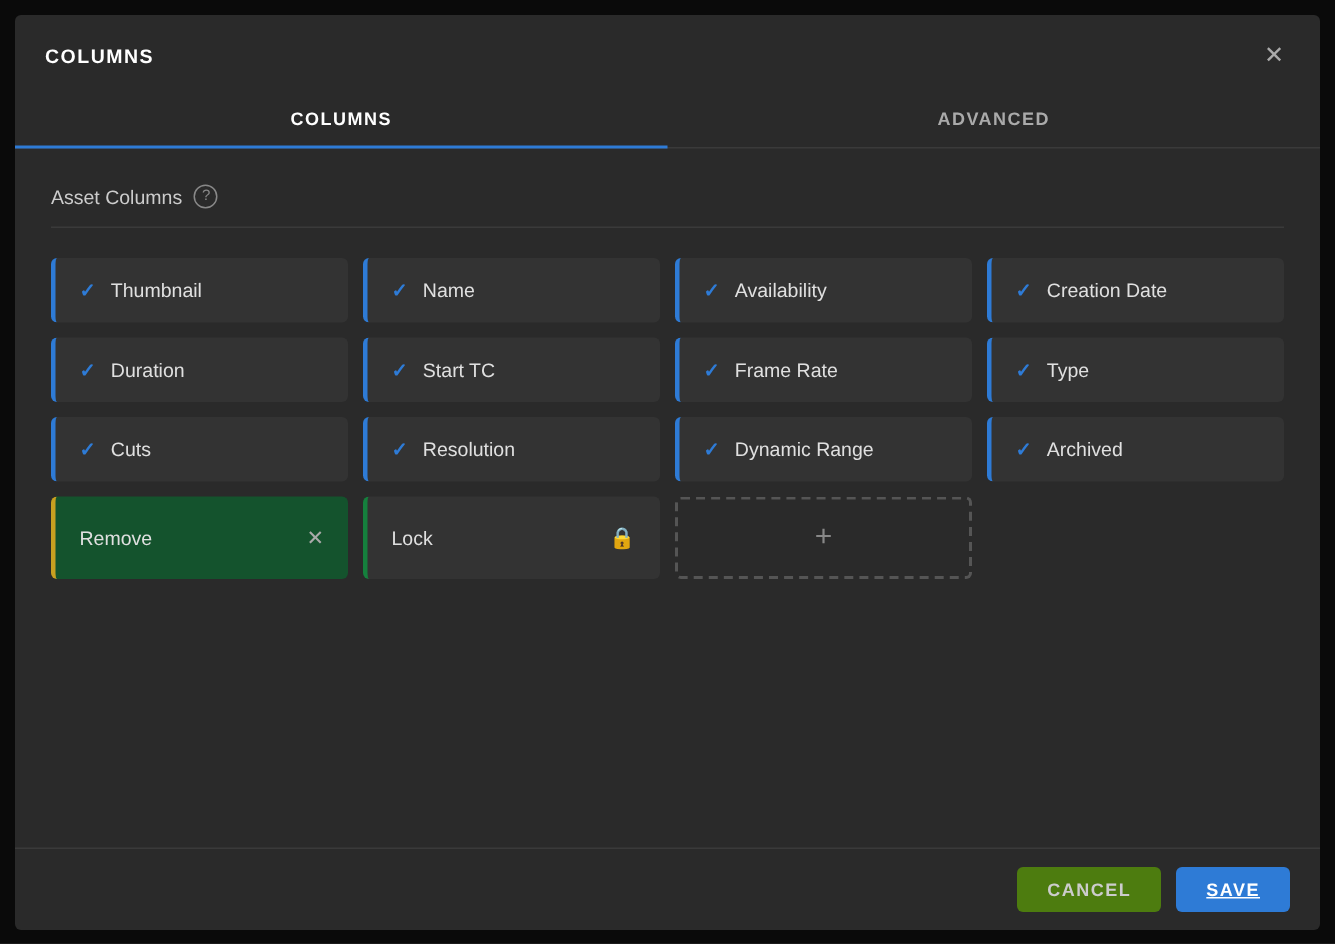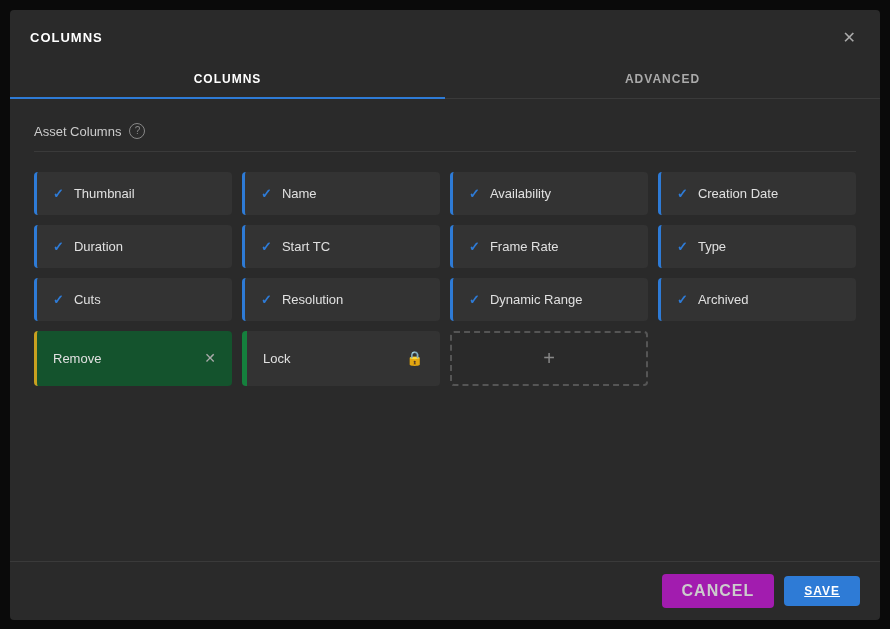--- a/index.html
+++ b/index.html
@@ -181,21 +181,21 @@
     }
 
     .col-item-lock {
       background: #333;
       border-radius: 4px;
       padding: 14px 16px;
       display: flex;
       align-items: center;
       justify-content: space-between;
       cursor: pointer;
-      border-left: 5px solid #15803d;
+      border-left: 3px solid #15803d;
     }
 
     .col-item-lock .col-label {
       color: #e0e0e0;
       font-size: 13px;
     }
 
     .col-item-lock .lock-icon {
       color: #aaa;
       font-size: 14px;
@@ -224,26 +224,26 @@
     .modal-footer {
       display: flex;
       justify-content: flex-end;
       align-items: center;
       padding: 12px 20px;
       gap: 10px;
       border-top: 1px solid #3a3a3a;
     }
 
     .btn-cancel {
-      background: #a21caf;
+      background: #4d7c0f;
       color: #ccc;
       border: none;
       border-radius: 4px;
       padding: 8px 20px;
-      font-size: 16px;
+      font-size: 12px;
       font-weight: 700;
       letter-spacing: 1px;
       cursor: pointer;
     }
 
     .btn-save {
       background: #2e7bd6;
       color: #fff;
       border: none;
       border-radius: 4px;

